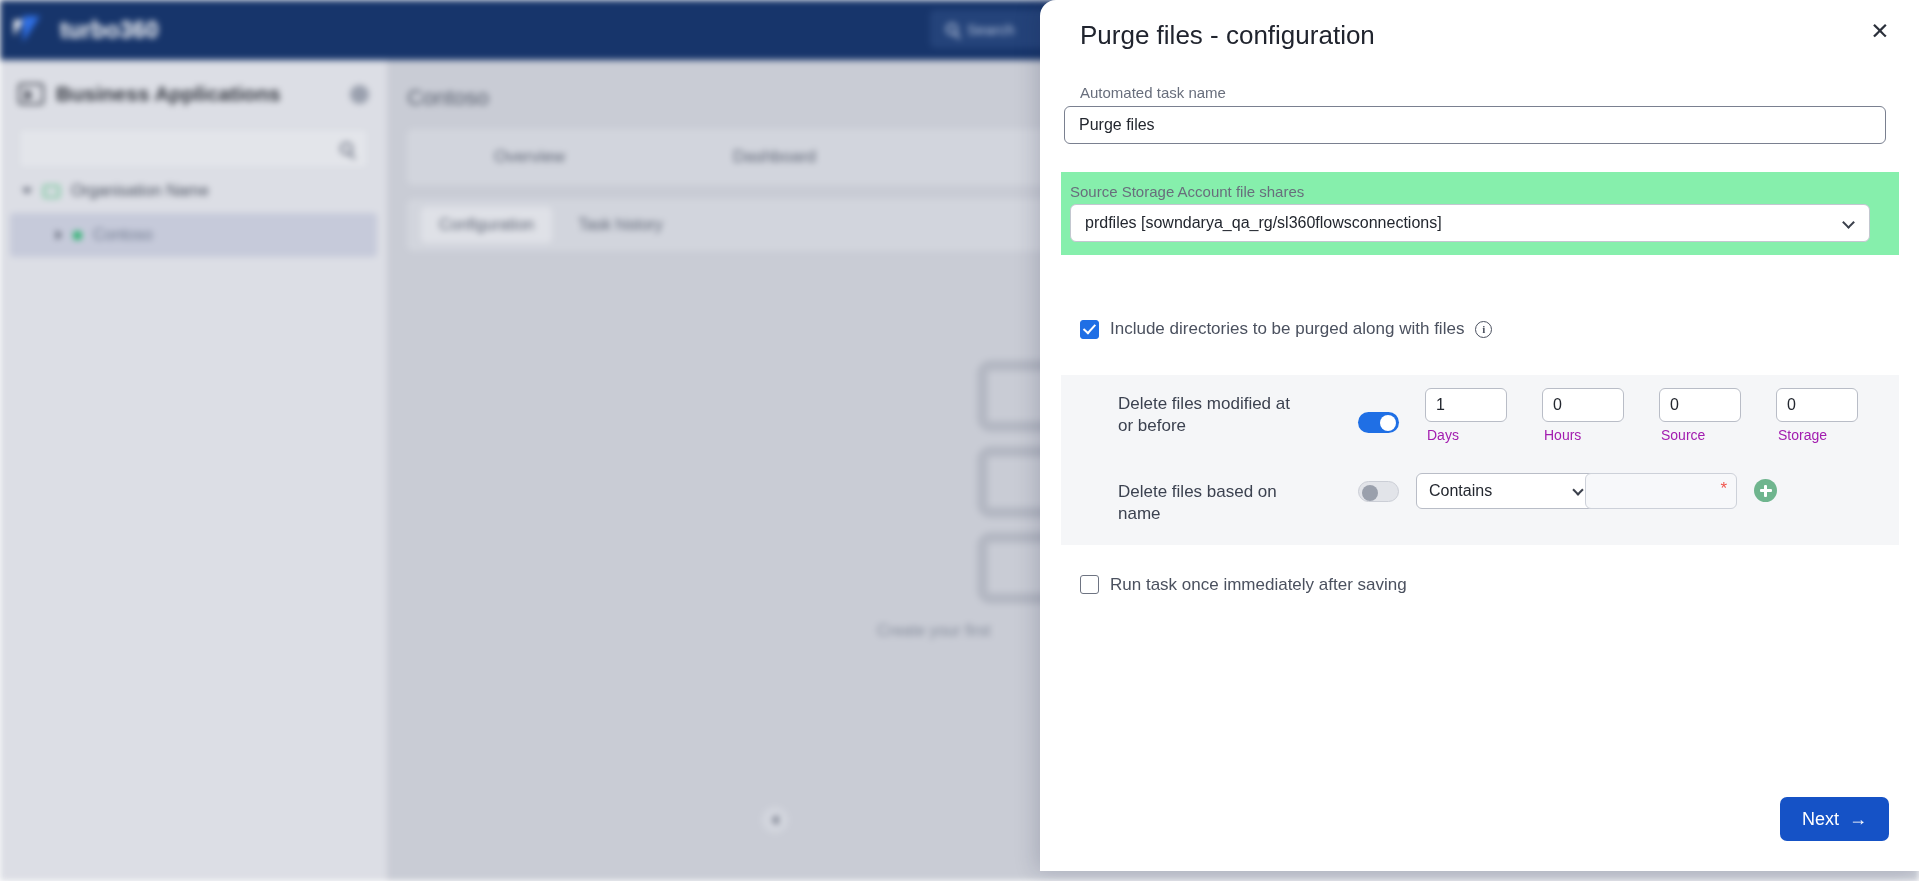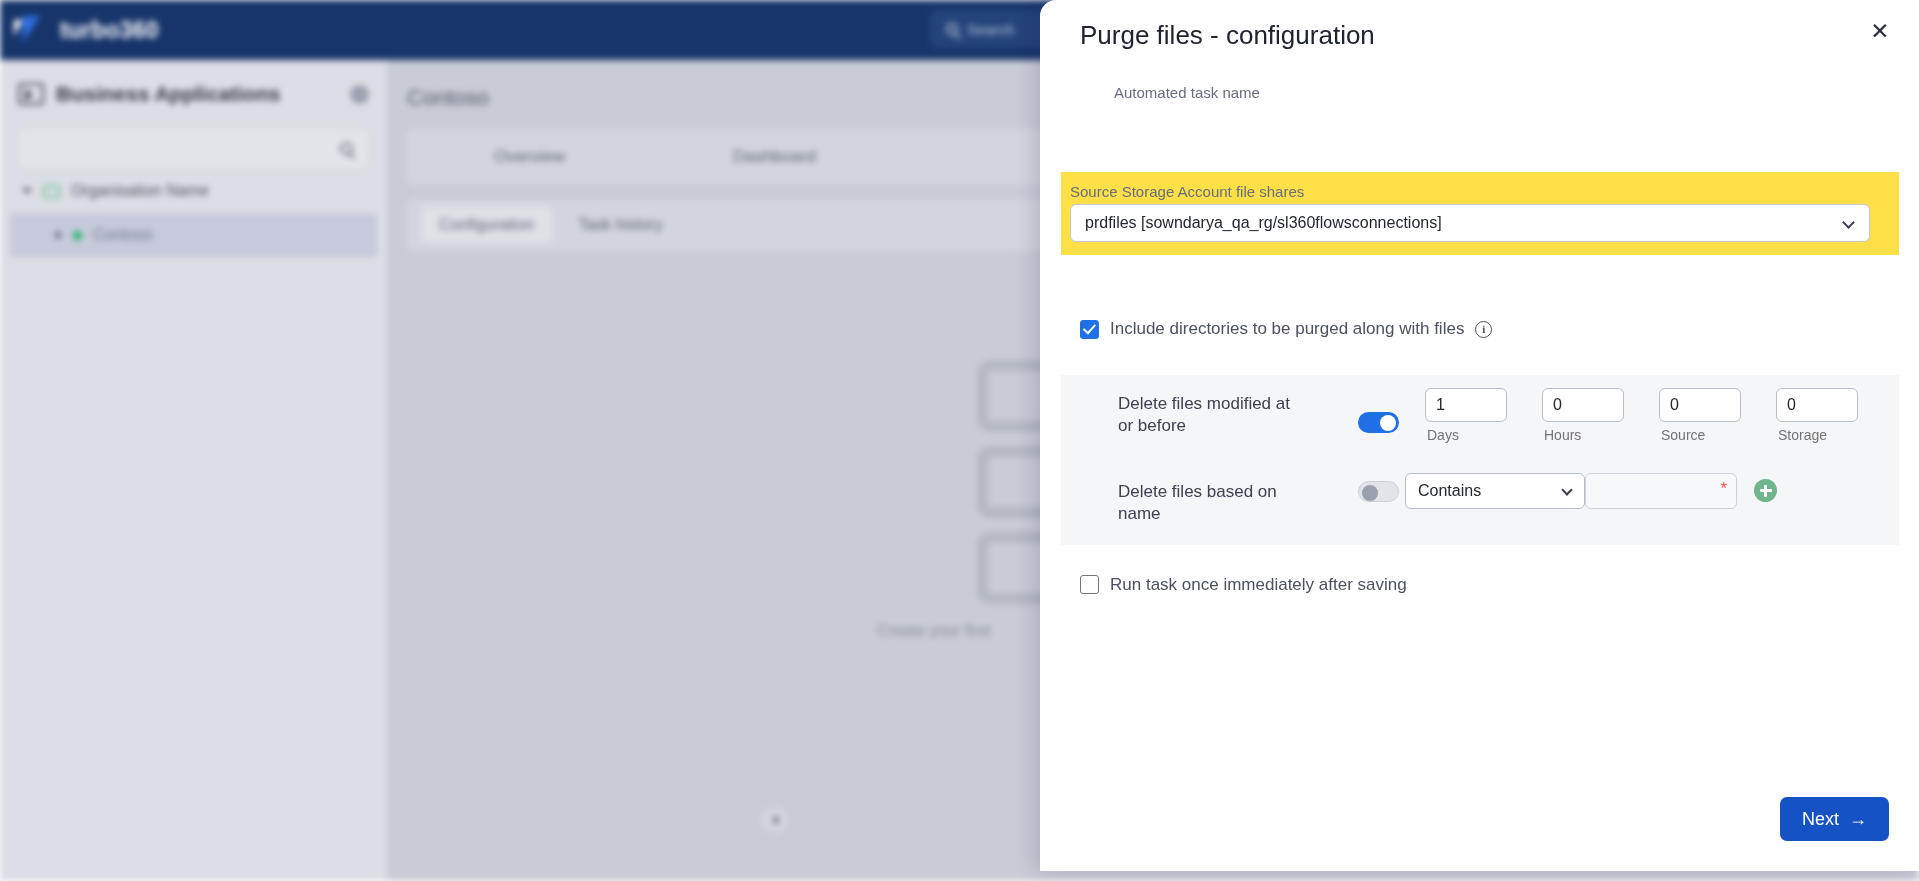--- a/index.html
+++ b/index.html
@@ -155,32 +155,32 @@
   #close-btn {
     position: absolute; right: 22px; top: 14px;
     width: 34px; height: 34px; cursor: pointer;
     display: flex; align-items: center; justify-content: center;
     font-size: 23px; color: #2b303b; line-height: 1;
   }
 
   .field-label {
     font-size: 15px; color: #686e7c;
   }
-  #task-name-label { position: absolute; left: 40px; top: 84px; margin-left: 34px; }
+  #task-name-label { position: absolute; left: 40px; top: 84px; }
   #task-name-input {
     position: absolute; left: 24px; top: 106px; width: 822px; height: 38px;
     border: 1px solid #7a8090; border-radius: 6px;
     font-family: "Liberation Sans", sans-serif;
     font-size: 16px; color: #23272f; padding: 0 14px;
     background: #fff; outline: none;
   }
 
   #source-section {
     position: absolute; left: 21px; top: 172px; width: 838px; height: 83px;
-    background: #fde047;
+    background: #86efac;
   }
   #source-label { position: absolute; left: 9px; top: 11px; }
   #source-select-wrap {
     position: absolute; left: 9px; top: 32px; width: 800px; height: 38px;
   }
   #source-select {
     width: 100%; height: 100%;
     border: 1px solid #c3c7d0; border-radius: 6px;
     background: #fff;
     font-family: "Liberation Sans", sans-serif;
@@ -251,28 +251,28 @@
   #toggle-name { left: 240px; top: 12px; }
 
   .num-group { position: absolute; top: 0; width: 82px; }
   .num-input {
     width: 82px; height: 34px;
     border: 1px solid #b9bdc7; border-radius: 6px; background: #fff;
     font-family: "Liberation Sans", sans-serif; font-size: 16px; color: #23272f;
     padding: 0 10px; outline: none;
   }
   .num-cap {
-    margin-top: 5px; font-size: 14px; color: #737373; padding-left: 2px;
+    margin-top: 5px; font-size: 14px; color: #a21caf; padding-left: 2px;
   }
   #grp-days    { left: 307px; }
   #grp-hours   { left: 424px; }
   #grp-minutes { left: 541px; }
   #grp-seconds { left: 658px; }
 
-  #name-op-wrap { position: absolute; left: 287px; top: 4px; width: 180px; height: 36px; }
+  #name-op-wrap { position: absolute; left: 298px; top: 4px; width: 180px; height: 36px; }
   #name-op {
     width: 100%; height: 100%;
     border: 1px solid #b9bdc7; border-radius: 6px; background: #fff;
     font-family: "Liberation Sans", sans-serif; font-size: 16px; color: #23272f;
     padding: 0 12px; display: flex; align-items: center; cursor: pointer;
   }
   #name-op-wrap .caret2 {
     position: absolute; right: 14px; top: 13px;
     width: 8px; height: 8px;
     border-right: 2px solid #3b404c; border-bottom: 2px solid #3b404c;
@@ -372,20 +372,21 @@
   </div>
 
 </div>
 
 <div id="panel">
 
   <div id="panel-title">Purge files - configuration</div>
   <div id="close-btn">✕</div>
 
   <div class="field-label" id="task-name-label">Automated task name</div>
+  <input id="task-name-input" type="text" value="Purge files" style="">
 
   <div id="source-section">
     <div class="field-label" id="source-label">Source Storage Account file shares</div>
     <div id="source-select-wrap">
       <div id="source-select">prdfiles [sowndarya_qa_rg/sl360flowsconnections]</div>
       <div class="caret"></div>
     </div>
   </div>
 
   <div id="include-dirs-row">

